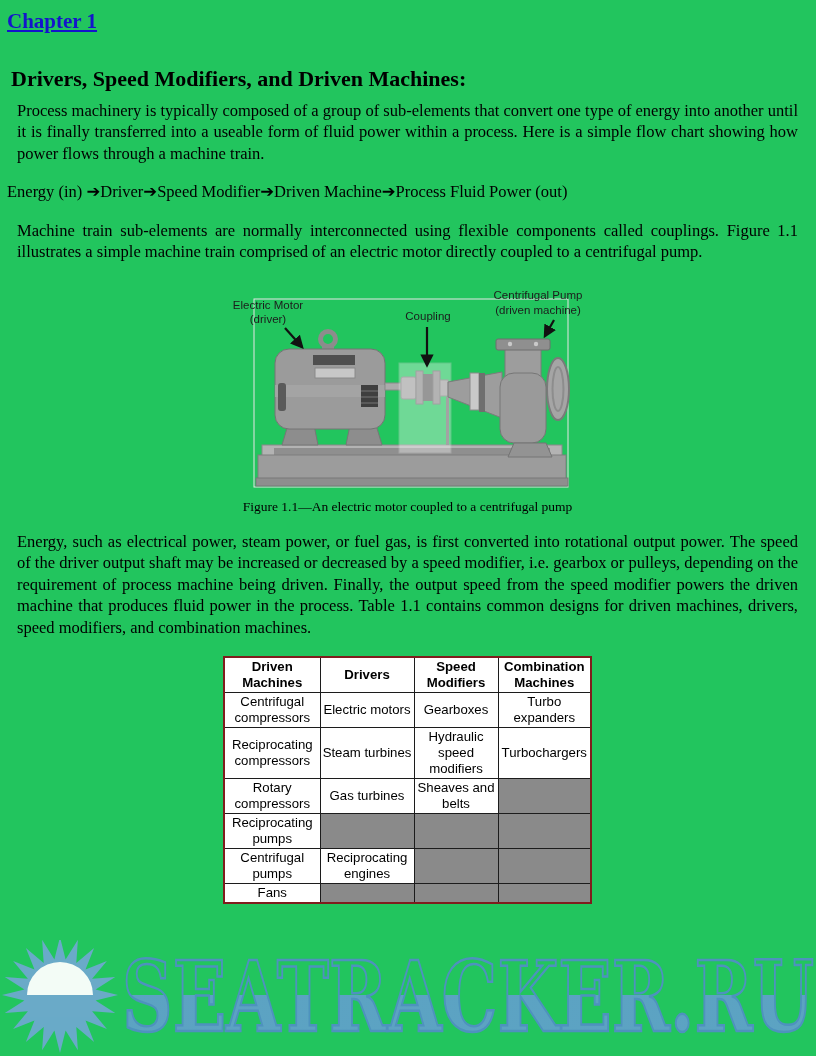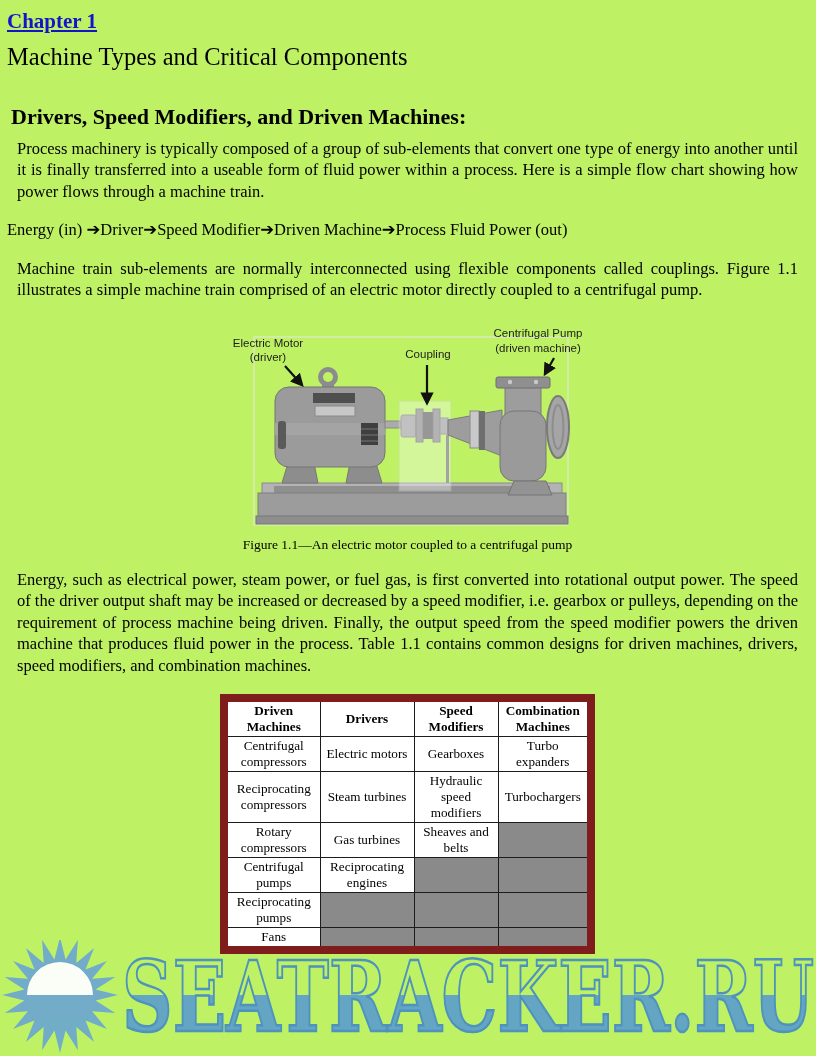--- a/index.html
+++ b/index.html
@@ -1,19 +1,19 @@
 <!DOCTYPE html>
 <html style="--chapter_blue: #1414cc; --table_empty_gray: #8a8a8a; --watermark_blue: #5fa1c8; --watermark_outline: #4e92be; --machine_gray: #9b9b9b;"><head>
 <meta charset="utf-8">
 <style>
   html,body{margin:0;padding:0;background:#ffffff;}
   .page{
     position:relative;
     width:816px;height:1056px;
-    background:#bef264;
+    background:#22c55e;
     overflow:hidden;
     box-sizing:border-box;
     padding:8px 8px 0 7px;
     font-family:"Liberation Serif",serif;
     color:#000;
   }
   .chapter-link{
     display:inline-block;
     font-size:21px;font-weight:bold;
     color:var(--chapter_blue,#1414cc);
@@ -53,22 +53,22 @@
   }
   .table-title{
     margin:21px 0 0 0;
     font-size:16.5px;line-height:21.5px;
   }
   table.machinery{
     margin:18px auto 0 auto;
     border-collapse:collapse;
     table-layout:fixed;
     width:367px;
-    border:8px solid #7f1d1d;
-    font-family:Liberation Serif, serif;
+    border:2px solid #7f1d1d;
+    font-family:Liberation Sans, sans-serif;
   }
   table.machinery th, table.machinery td{
     border:1.4px solid #1c1c1c;
     text-align:center;
     vertical-align:middle;
     padding:1px 2px;
     font-size:13.2px;
     line-height:16px;
     background:#ffffff;
   }
@@ -86,21 +86,20 @@
     fill:#1c1c1c;
   }
 </style>
 </head>
 <body>
 
 <div class="page">
 
   <a class="chapter-link">Chapter 1</a>
 
-  <h1 class="page-title">Machine Types and Critical Components</h1>
 
   <p class="section-heading">Drivers, Speed Modifiers, and Driven Machines:</p>
 
   <p class="body-text">Process machinery is typically composed of a group of sub-elements that convert one type of energy into another until it is finally transferred into a useable form of fluid power within a process. Here is a simple flow chart showing how power flows through a machine train.</p>
 
   <p class="flow-line">Energy (in) ➔Driver➔Speed Modifier➔Driven Machine➔Process Fluid Power (out)</p>
 
   <p class="body-text spaced">Machine train sub-elements are normally interconnected using flexible components called couplings. Figure 1.1 illustrates a simple machine train comprised of an electric motor directly coupled to a centrifugal pump.</p>
 
   <figure class="figure-block" style="margin-left:0;margin-right:0;">
@@ -208,28 +207,28 @@
         <td>Hydraulic speed modifiers</td>
         <td>Turbochargers</td>
       </tr>
       <tr>
         <td>Rotary compressors</td>
         <td>Gas turbines</td>
         <td>Sheaves and belts</td>
         <td class="gray"></td>
       </tr>
       <tr>
+        <td>Reciprocating pumps</td>
+        <td class="gray"></td>
+        <td class="gray"></td>
+        <td class="gray"></td>
+      </tr>
+      <tr>
         <td>Centrifugal pumps</td>
         <td>Reciprocating engines</td>
-        <td class="gray"></td>
-        <td class="gray"></td>
-      </tr>
-      <tr>
-        <td>Reciprocating pumps</td>
-        <td class="gray"></td>
         <td class="gray"></td>
         <td class="gray"></td>
       </tr>
       <tr>
         <td>Fans</td>
         <td class="gray"></td>
         <td class="gray"></td>
         <td class="gray"></td>
       </tr>
     </tbody>

